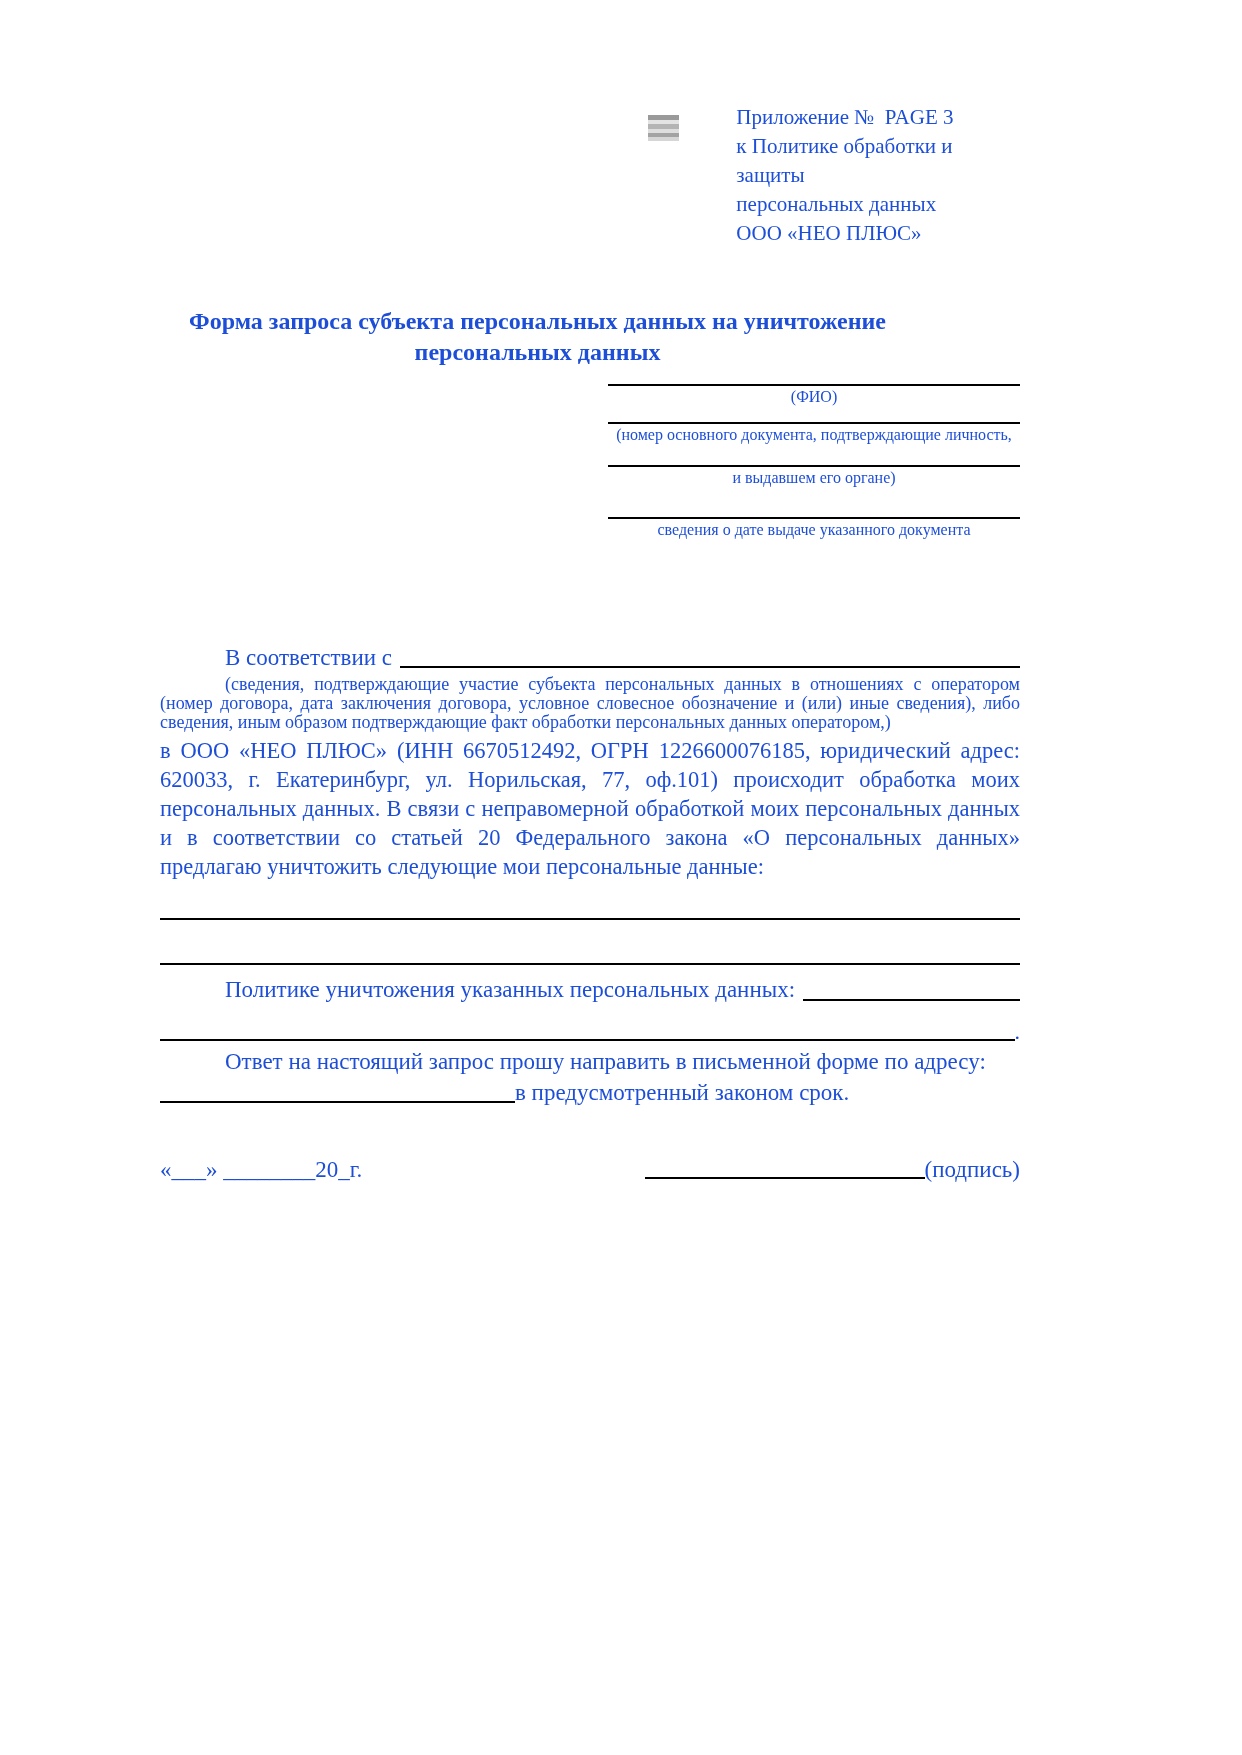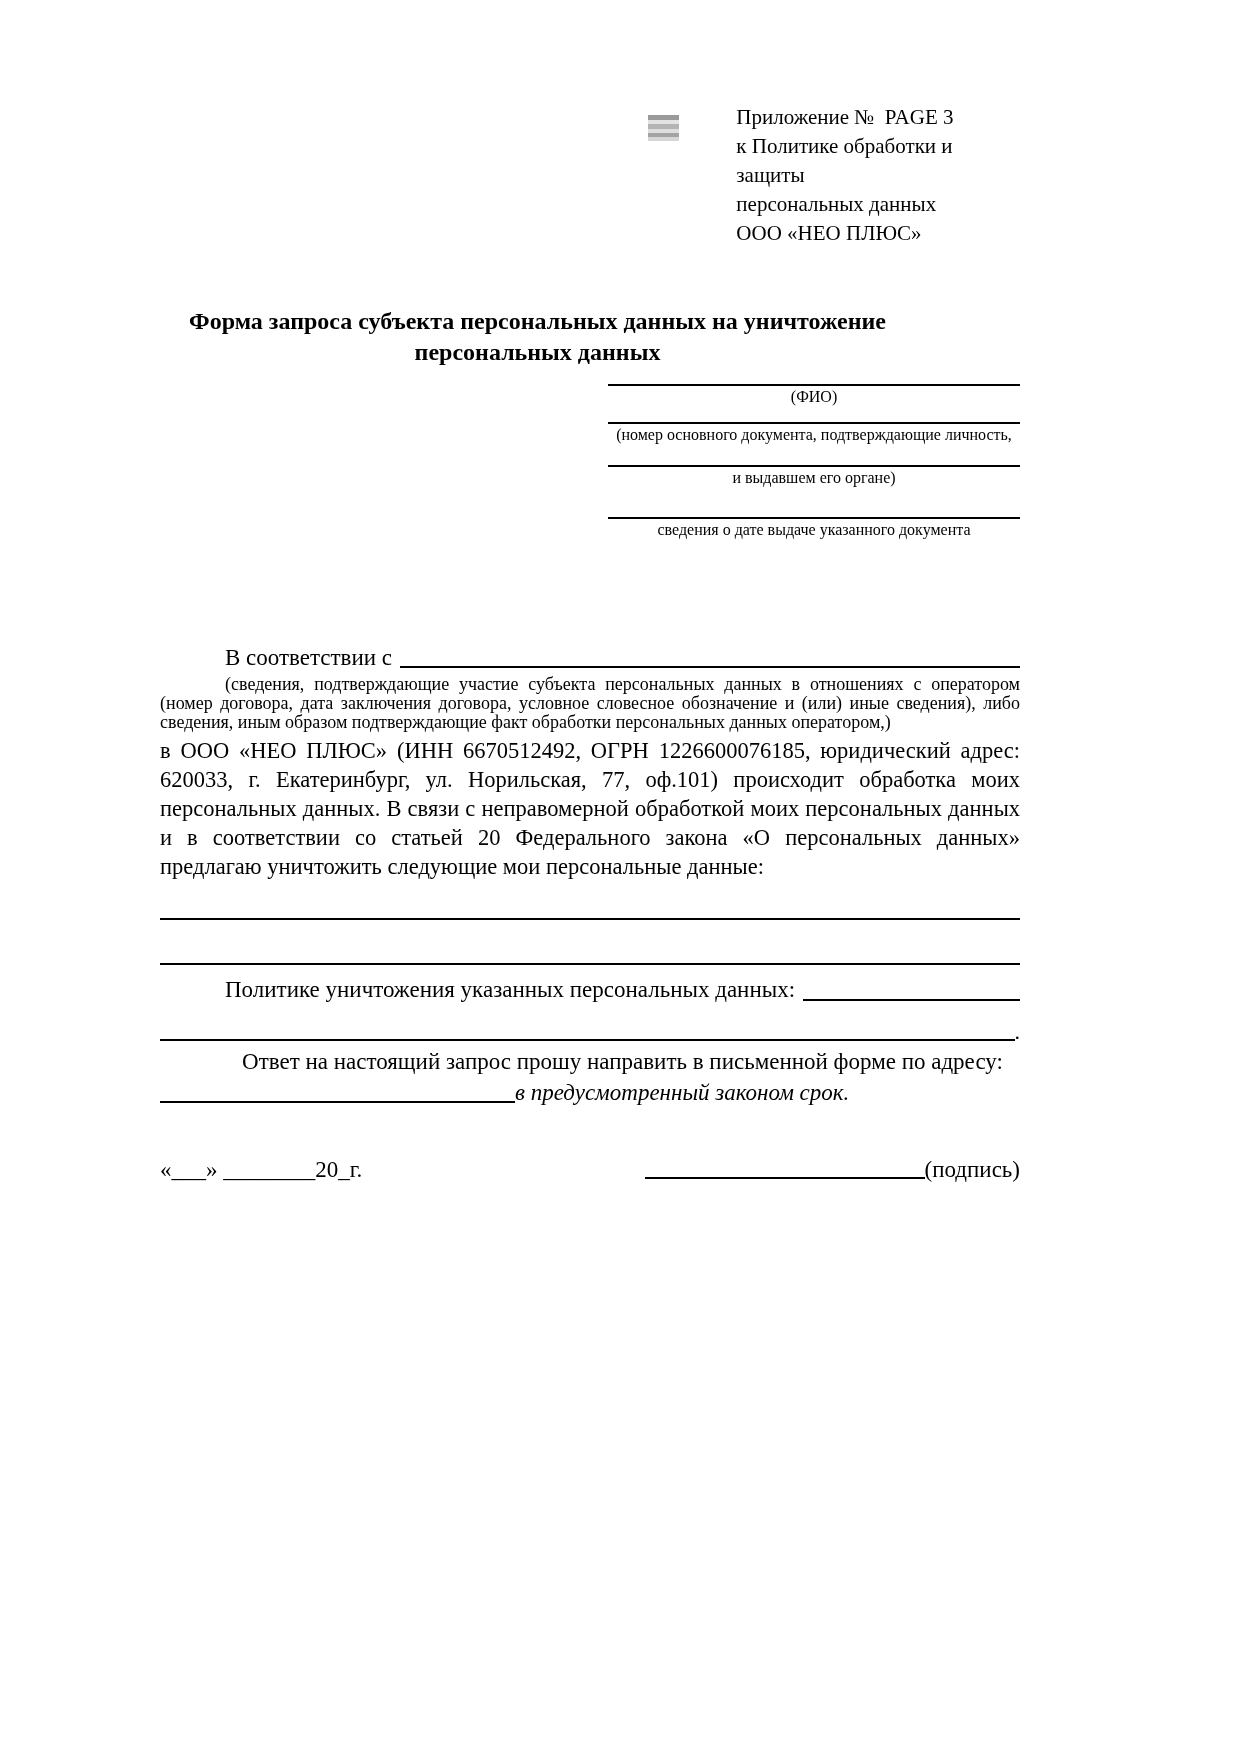--- a/index.html
+++ b/index.html
@@ -3,21 +3,21 @@
 <meta charset="utf-8">
 <style>
   html, body { margin: 0; padding: 0; background: #ffffff; }
   .page {
     position: relative;
     width: 1242px;
     height: 1755px;
     box-sizing: border-box;
     padding: 0 222px 0 160px;
     background: #ffffff;
-    color: #000000;
+    color: #1d4ed8;
     font-family: "Liberation Serif", "DejaVu Serif", serif;
     overflow: hidden;
   }
 
   
   .header-row { display: flex; margin-top: 103px; }
   .header-icon {
     width: 32px; height: 26px;
     margin-left: 488px; margin-top: 12px;
     background: linear-gradient(to bottom,
@@ -66,23 +66,23 @@
 
   .blank-rule { border-top: 2px solid #000; height: 0; }
   .br1 { margin-top: 37px; }
   .br2 { margin-top: 43px; }
 
   .reason-row { display: flex; margin-top: 10px; font-size: 23px; line-height: 30px; padding-left: 65px; }
 
   .rule-period { display: flex; margin-top: 14px; font-size: 22px; line-height: 26px; }
   .rule-period .fill { margin-left: 0; }
 
-  .answer { margin: 2px 0 0 0; font-size: 23px; line-height: 29px; text-indent: 65px; text-align: center; }
+  .answer { margin: 2px 0 0 0; font-size: 23px; line-height: 29px; text-indent: 65px; }
 
-  .address-row { display: flex; font-size: 23px; line-height: 29px; margin-top: 2px; font-style: italic; }
+  .address-row { display: flex; font-size: 23px; line-height: 29px; margin-top: 2px; }
   .addr-fill { width: 355px; border-bottom: 2px solid #000; margin-bottom: 4px; }
 
   .bottom-row { display: flex; justify-content: space-between; margin-top: 48px; font-size: 23px; line-height: 29px; }
   .sig-group { display: flex; }
   .sig-fill { width: 280px; border-bottom: 2px solid #000; margin-bottom: 5px; }
 </style>
 </head>
 <body>
 
 <div class="page">

